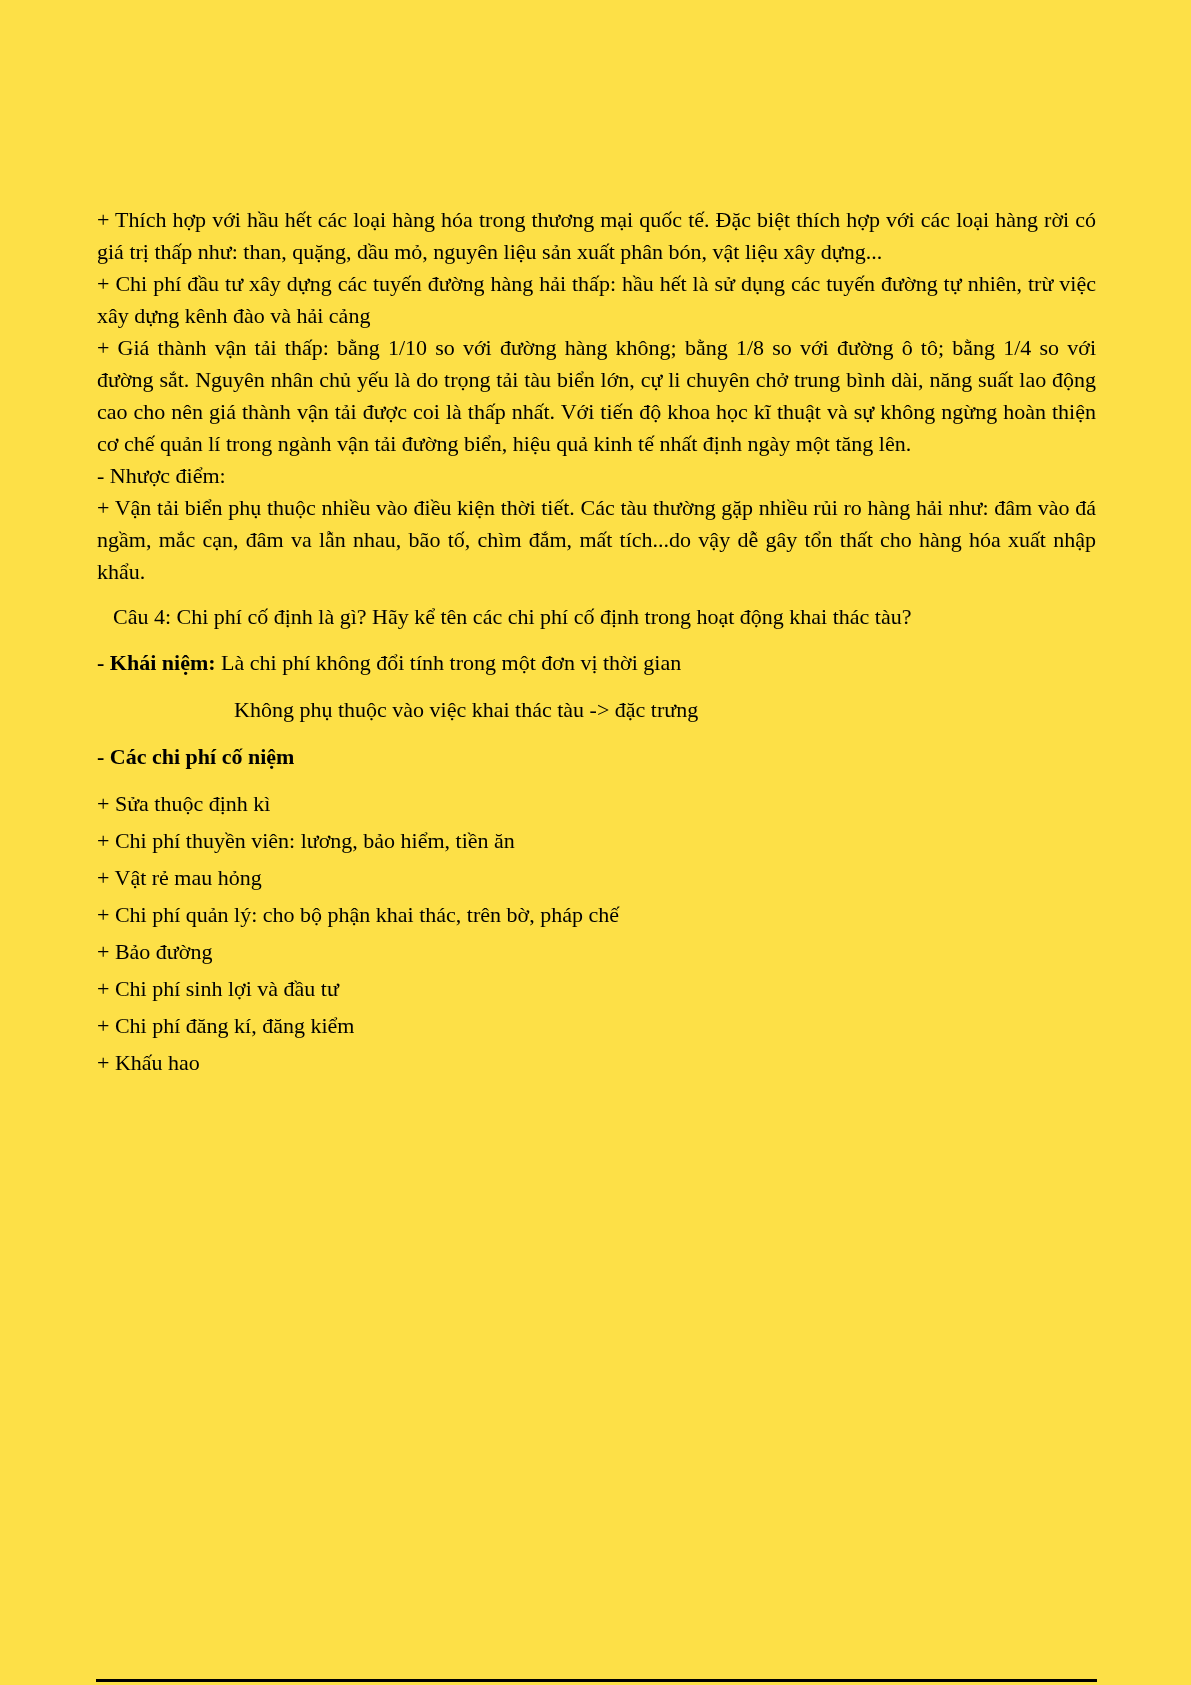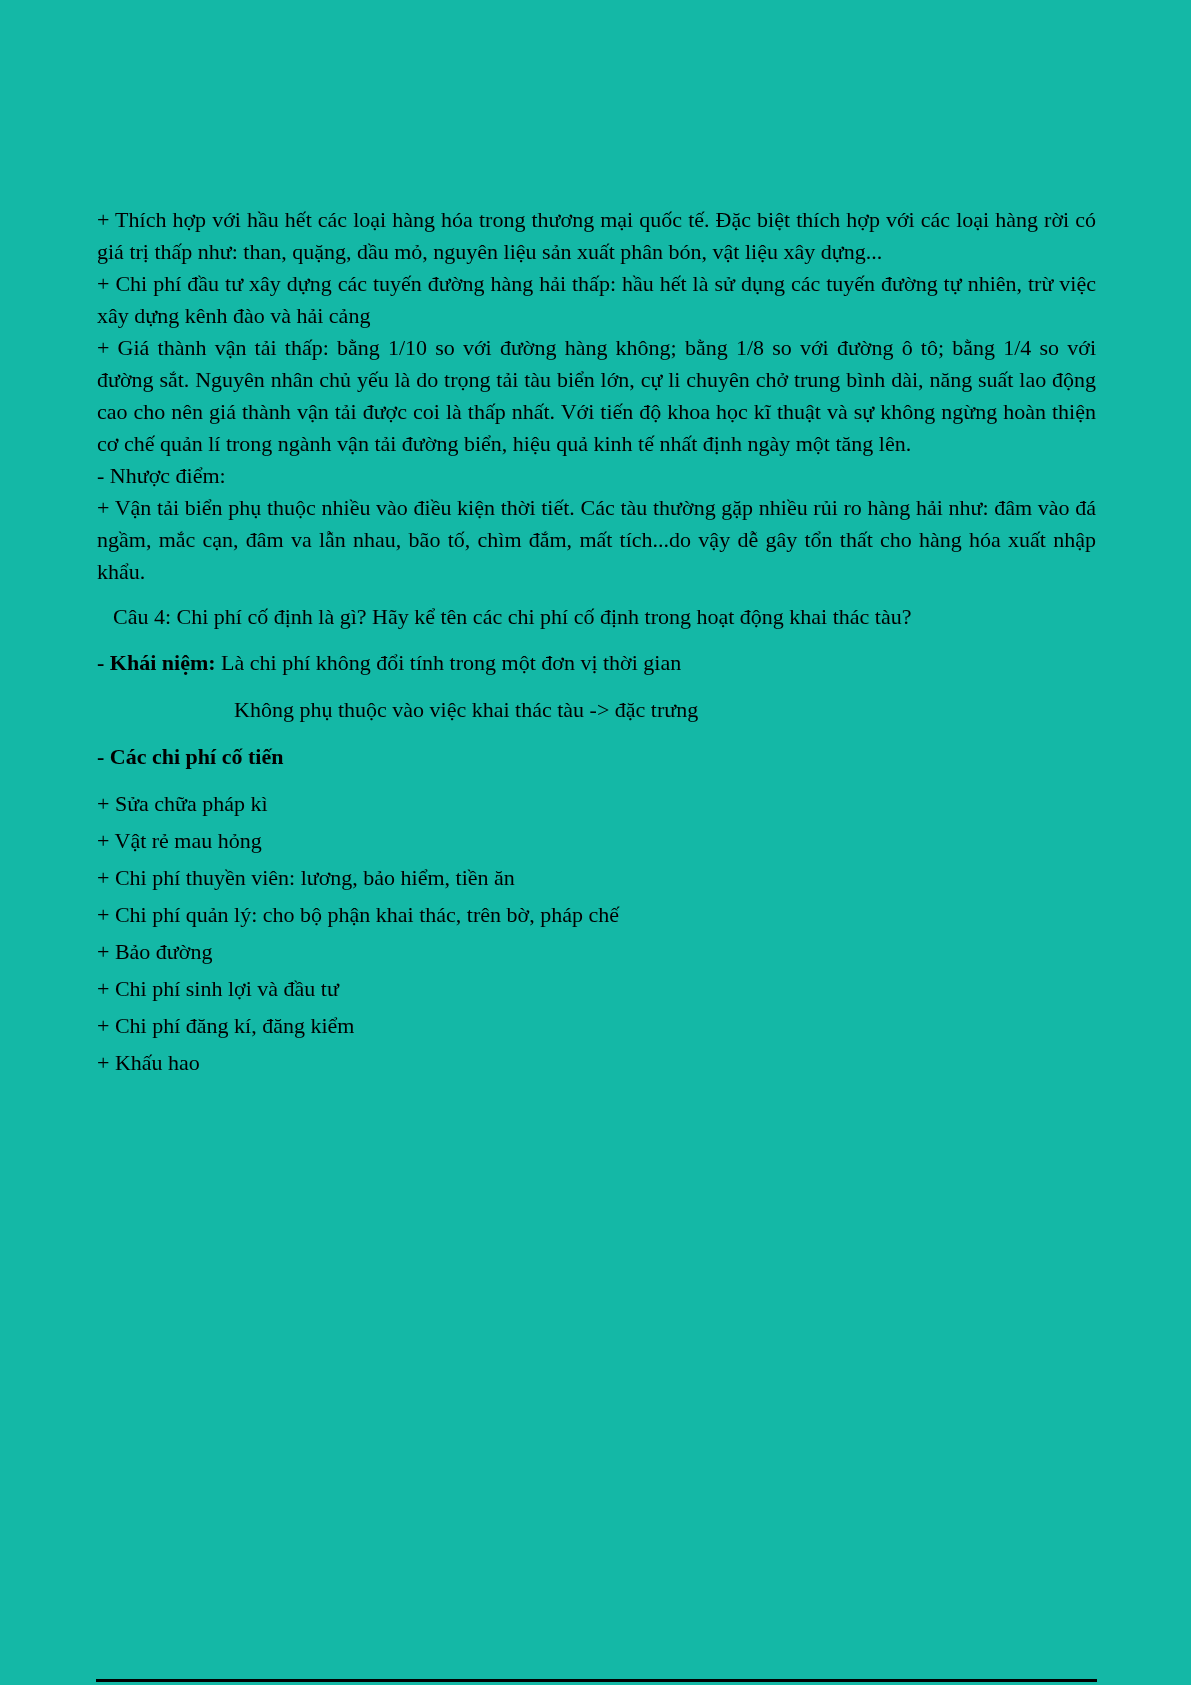--- a/index.html
+++ b/index.html
@@ -4,21 +4,21 @@
 <style>
   html, body {
     margin: 0;
     padding: 0;
     background: #ffffff;
   }
   .page {
     position: relative;
     width: 1191px;
     height: 1685px;
-    background: #14b8a6;
+    background: #fde047;
     box-sizing: border-box;
     padding: 204px 95px 0 97px;
     font-family: "Liberation Serif", "DejaVu Serif", serif;
     font-size: 22px;
     line-height: 32px;
     color: #000000;
     overflow: hidden;
   }
   .blk { margin: 0; }
   .justify { text-align: justify; }
@@ -46,24 +46,24 @@
 <div class="page">
   <div>
       <p class="blk justify">+ Thích hợp với hầu hết các loại hàng hóa trong thương mại quốc tế. Đặc biệt thích hợp với các loại hàng rời có giá trị thấp như: than, quặng, dầu mỏ, nguyên liệu sản xuất phân bón, vật liệu xây dựng...</p>
       <p class="blk justify">+ Chi phí đầu tư xây dựng các tuyến đường hàng hải thấp: hầu hết là sử dụng các tuyến đường tự nhiên, trừ việc xây dựng kênh đào và hải cảng</p>
       <p class="blk justify">+ Giá thành vận tải thấp: bằng 1/10 so với đường hàng không; bằng 1/8 so với đường ô tô; bằng 1/4 so với đường sắt. Nguyên nhân chủ yếu là do trọng tải tàu biển lớn, cự li chuyên chở trung bình dài, năng suất lao động cao cho nên giá thành vận tải được coi là thấp nhất. Với tiến độ khoa học kĩ thuật và sự không ngừng hoàn thiện cơ chế quản lí trong ngành vận tải đường biển, hiệu quả kinh tế nhất định ngày một tăng lên.</p>
       <p class="blk justify">- Nhược điểm:</p>
       <p class="blk justify">+ Vận tải biển phụ thuộc nhiều vào điều kiện thời tiết. Các tàu thường gặp nhiều rủi ro hàng hải như: đâm vào đá ngầm, mắc cạn, đâm va lẫn nhau, bão tố, chìm đắm, mất tích...do vậy dễ gây tổn thất cho hàng hóa xuất nhập khẩu.</p>
       <p class="blk heading">Câu 4: Chi phí cố định là gì? Hãy kể tên các chi phí cố định trong hoạt động khai thác tàu?</p>
       <p class="blk spaced"><b>- Khái niệm:</b> Là chi phí không đổi tính trong một đơn vị thời gian</p>
       <p class="blk indent1">Không phụ thuộc vào việc khai thác tàu -&gt; đặc trưng</p>
-      <p class="blk bold-spaced">- Các chi phí cố tiến</p>
-      <p class="blk spaced">+ Sửa chữa pháp kì</p>
+      <p class="blk bold-spaced">- Các chi phí cố niệm</p>
+      <p class="blk spaced">+ Sửa thuộc định kì</p>
+      <p class="blk spaced">+ Chi phí thuyền viên: lương, bảo hiểm, tiền ăn</p>
       <p class="blk spaced">+ Vật rẻ mau hỏng</p>
-      <p class="blk spaced">+ Chi phí thuyền viên: lương, bảo hiểm, tiền ăn</p>
       <p class="blk spaced">+ Chi phí quản lý: cho bộ phận khai thác, trên bờ, pháp chế</p>
       <p class="blk spaced">+ Bảo đường</p>
       <p class="blk spaced">+ Chi phí sinh lợi và đầu tư</p>
       <p class="blk spaced">+ Chi phí đăng kí, đăng kiểm</p>
       <p class="blk spaced">+ Khấu hao</p>
     </div>
   <div class="bottom-rule"></div>
 </div>
 
 </body></html>

